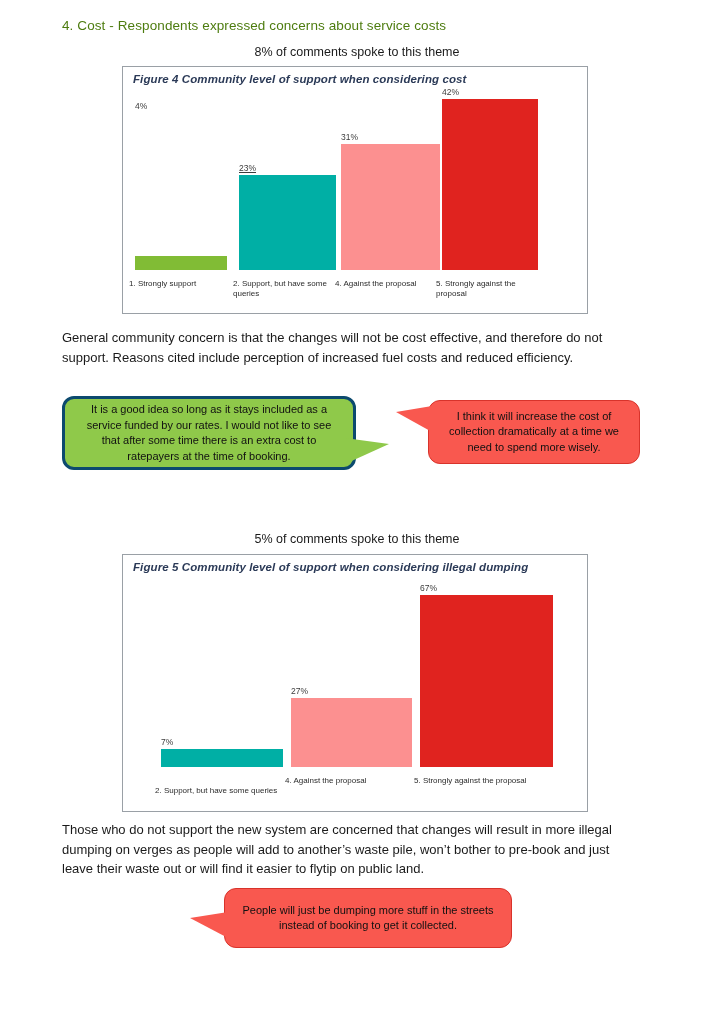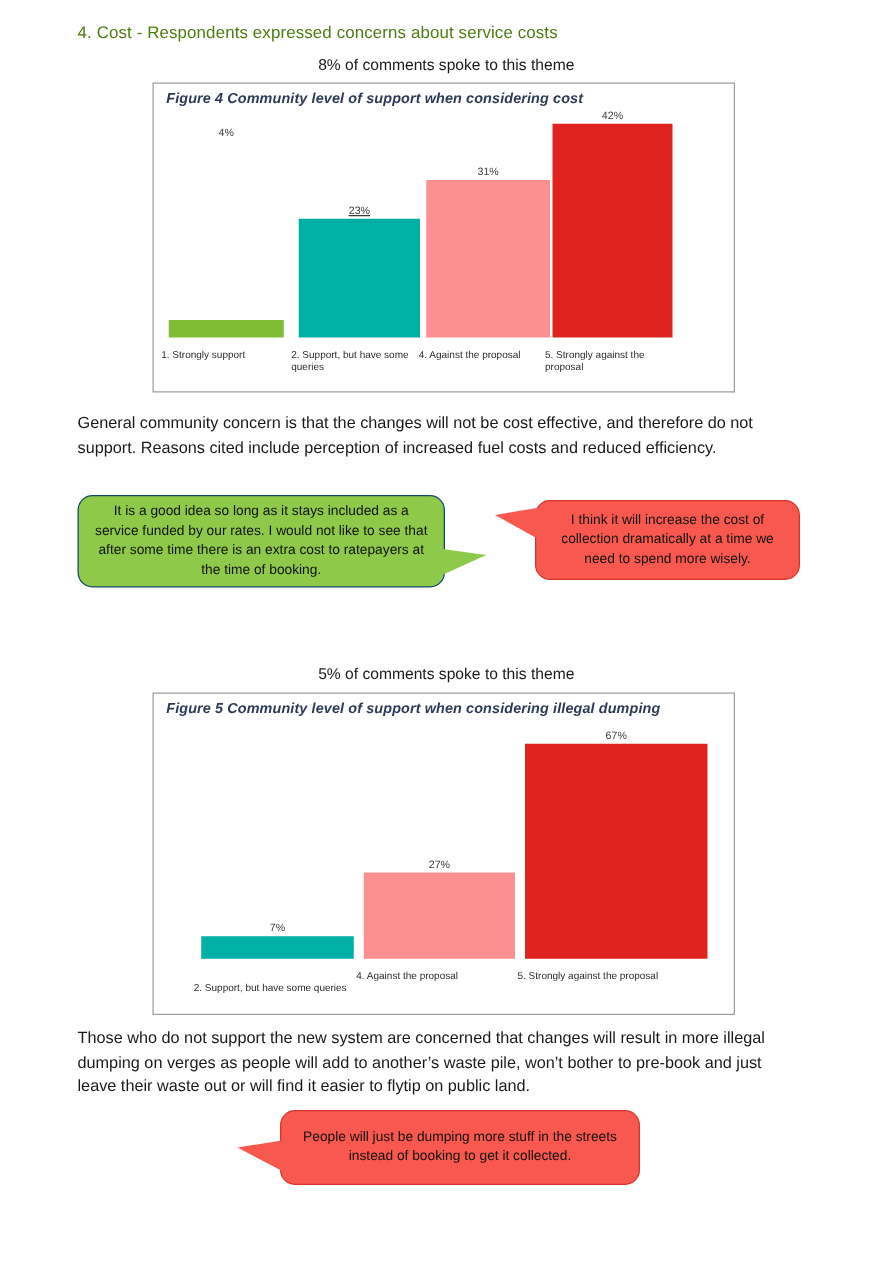--- a/index.html
+++ b/index.html
@@ -85,21 +85,21 @@
     height: 100%;
   }
   .bar {
     position: absolute;
     left: 0; right: 0;
     bottom: 0;
   }
   .bar-value {
     position: absolute;
     left: 0; right: 0;
-    text-align: center;
+    text-align: left;
     font-size: 8.5px;
     color: #3c3c3c;
     line-height: 10px;
     margin-top: 48px;
   }
   .cat-label {
     position: absolute;
     left: -6px; right: -6px;
     text-align: left;
     font-size: 8px;
@@ -128,21 +128,21 @@
     line-height: 15.5px;
     text-align: center;
     display: flex;
     align-items: center;
     justify-content: center;
     padding: 7px 12px;
     color: #111111;
   }
   .bubble-green {
     background: #8FC94A;
-    border: 1px solid #0c4a6e;
+    border: 3px solid #0c4a6e;
   }
   .bubble-red {
     background: #F9584F;
     border: 1px solid #d8332b;
   }
   .tail {
     position: absolute;
     width: 0; height: 0;
   }
 
@@ -224,21 +224,21 @@
         <div class="bar" style="height:18px; bottom:44px; background:#00AFA5;"></div>
         <div class="cat-label" style="bottom:15px;">2. Support, but have some queries</div>
       </div>
 
       <div class="bar-col" style="left:168px; width:121px;">
         <div class="bar-value" style="bottom:115px;">27%</div>
         <div class="bar" style="height:69px; bottom:44px; background:#FC9090;"></div>
         <div class="cat-label" style="bottom:25px;">4. Against the proposal</div>
       </div>
 
-      <div class="bar-col" style="left:297px; width:146px;">
+      <div class="bar-col" style="left:297px; width:133px;">
         <div class="bar-value" style="bottom:218px;">67%</div>
         <div class="bar" style="height:172px; bottom:44px; background:#E0231F;"></div>
         <div class="cat-label" style="bottom:25px;">5. Strongly against the proposal</div>
       </div>
 
     </div>
   </div>
 
   <div class="body-text" id="para-dumping">Those who do not support the new system are concerned that changes will result in more illegal dumping on verges as people will add to another’s waste pile, won’t bother to pre-book and just leave their waste out or will find it easier to flytip on public land.</div>
 

